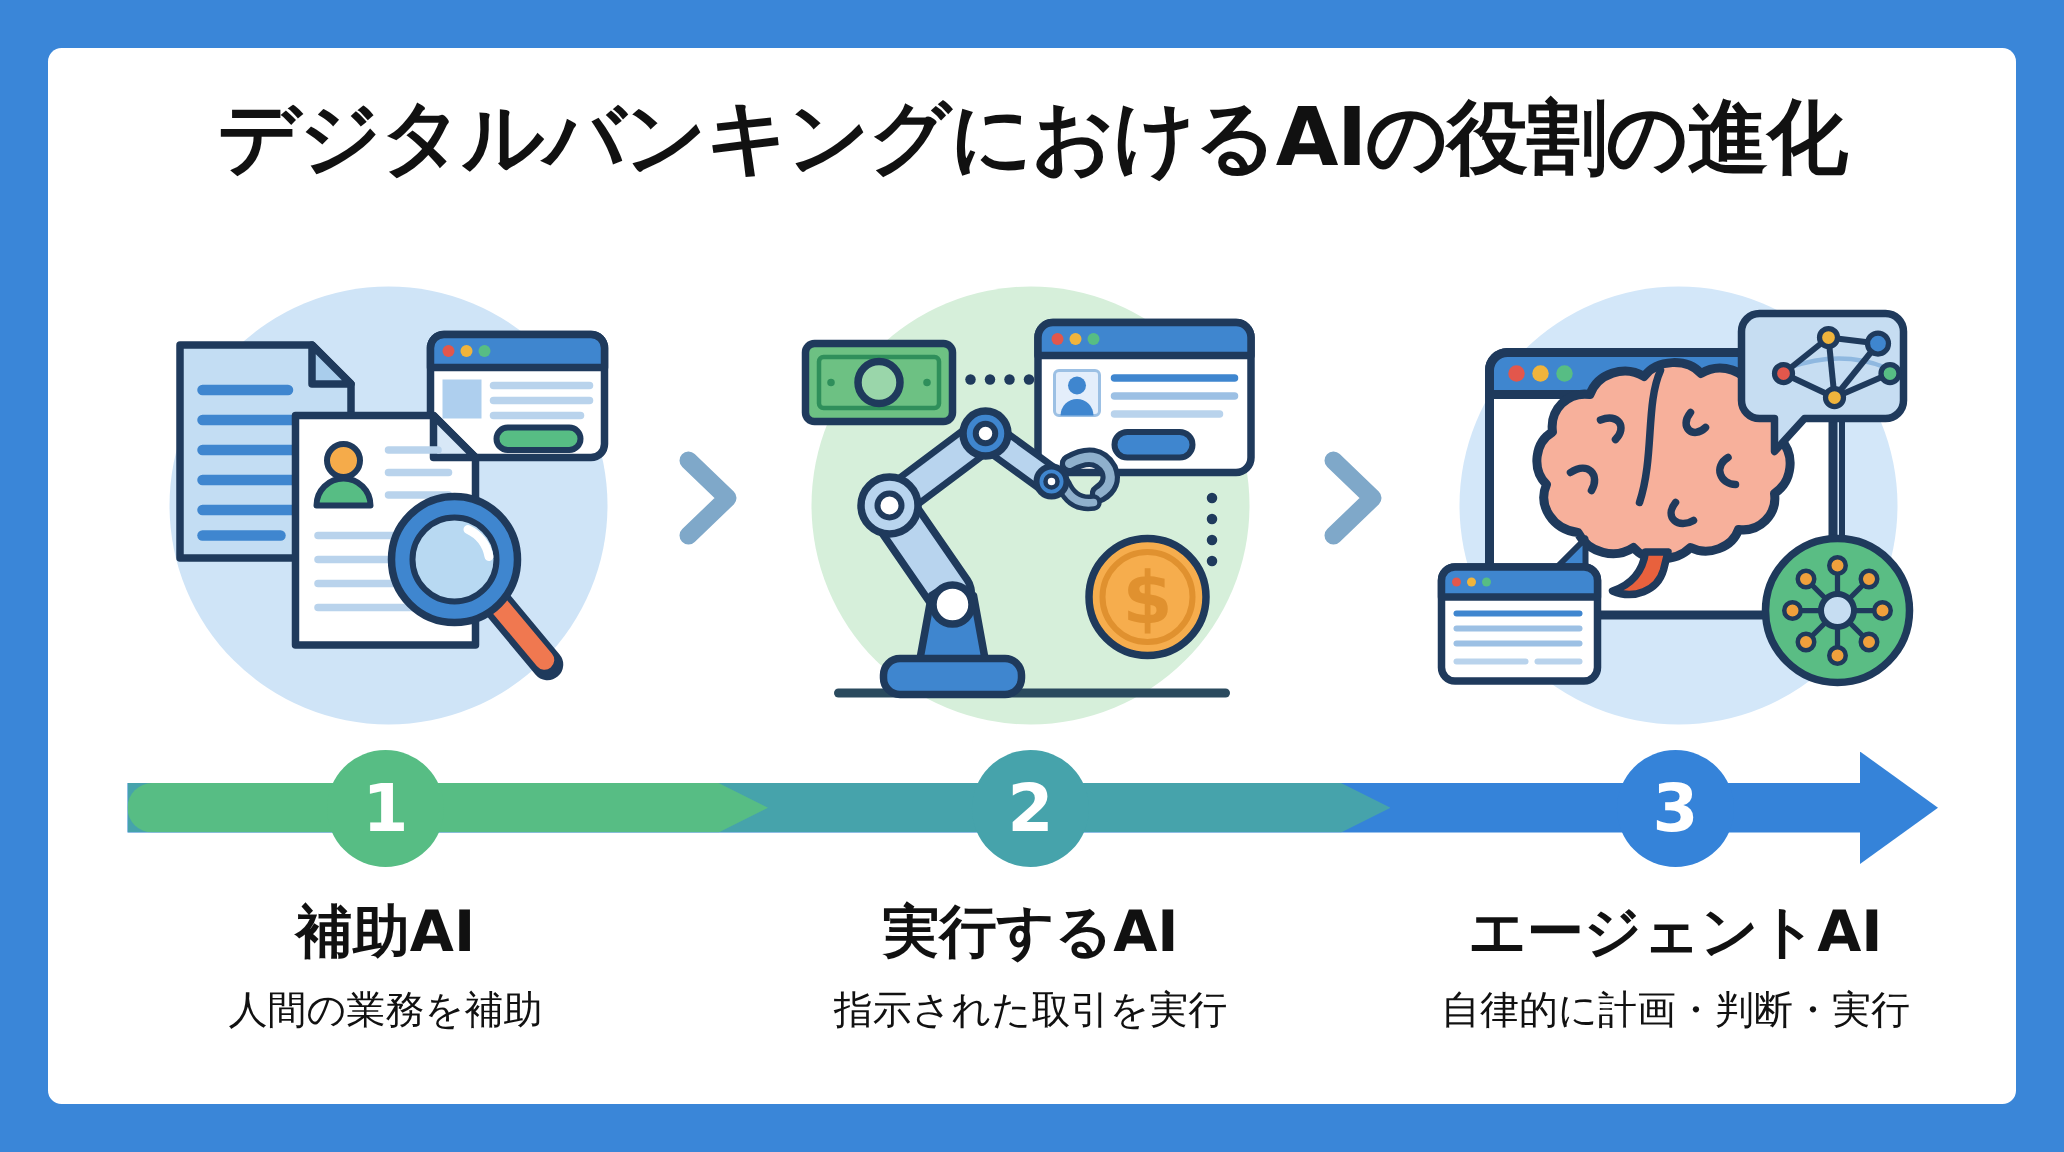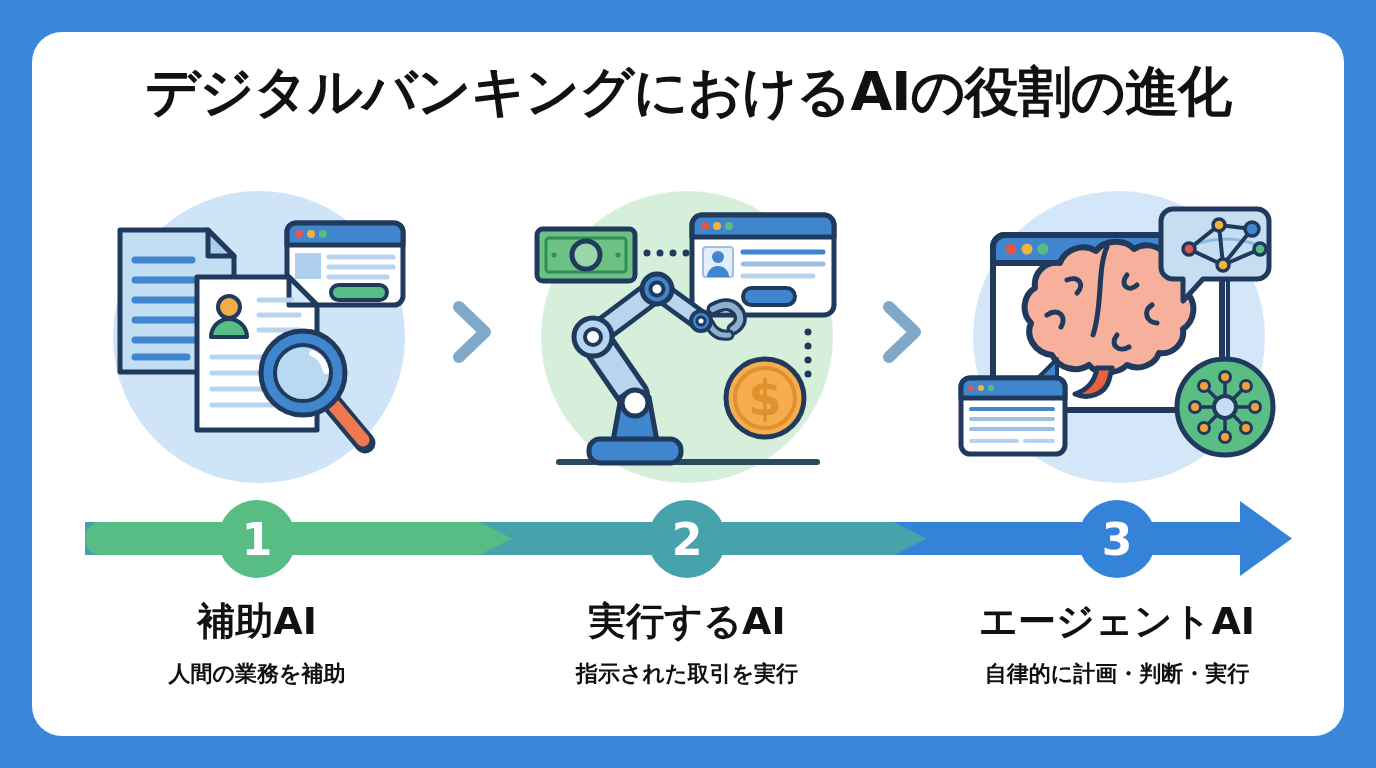--- a/index.html
+++ b/index.html
@@ -1,18 +1,18 @@
 <!DOCTYPE html>
 <html style="--frame-blue: #3a86d8; --card-bg: #ffffff; --ink-navy: #1f3a5c; --step1-green: #57bd84; --step2-teal: #46a3ab; --step3-blue: #3583d9; --chevron-blue-gray: #7fa8c9; --text-black: #111111;"><head>
 <meta charset="utf-8">
 <style>
   html,body{width:1376px;height:768px;margin:0;overflow:hidden;
     font-family:"DejaVu Sans","Liberation Sans",sans-serif;}
   body{background:var(--frame-blue,#3a86d8);position:relative;}
-  .card{position:absolute;inset:32px;background:var(--card-bg,#fff);border-radius:30px;}
+  .card{position:absolute;inset:32px;background:var(--card-bg,#fff);border-radius:9px;}
   .title{position:absolute;top:28px;left:0;right:0;margin:0;text-align:center;
     font-size:54px;line-height:1.2;font-weight:900;color:var(--text-black,#111);
     letter-spacing:-1px;}
   .illus{position:absolute;top:153px;width:340px;height:300px;}
   .illus-1{left:55px}.illus-2{left:485px}.illus-3{left:915px}
   .sep{position:absolute;top:267px;width:46px;height:66px;}
   .sep-1{left:417px}.sep-2{left:847px}
   .timeline{position:absolute;top:440px;left:0;width:1312px;height:135px;}
   .seg{position:absolute;top:50px;height:33px;left:53px;}
   .seg-blue{width:1157px;background:var(--step3-blue,#3583d9);}
@@ -24,21 +24,21 @@
     background:var(--step3-blue,#3583d9);clip-path:polygon(0 0,100% 50%,0 100%);}
   .step{position:absolute;top:28px;width:78px;height:78px;border-radius:50%;
     display:flex;align-items:center;justify-content:center;
     color:#fff;font-size:44px;font-weight:800;}
   .step-1{left:186px;background:var(--step1-green,#57bd84);}
   .step-2{left:616px;background:var(--step2-teal,#46a3ab);}
   .step-3{left:1046px;background:var(--step3-blue,#3583d9);}
   .label{position:absolute;top:565px;width:400px;text-align:center;color:var(--text-black,#111);}
   .label-1{left:25px}.label-2{left:455px}.label-3{left:885px}
   .label h2{margin:0;font-size:38px;line-height:48px;font-weight:700;}
-  .label p{margin:10px 0 0;font-size:22px;line-height:38px;font-weight:700;}
+  .label p{margin:10px 0 0;font-size:26px;line-height:38px;font-weight:400;}
 </style>
 </head>
 <body>
 
 <div class="card">
 
   <h1 class="title">デジタルバンキングにおけるAIの役割の進化</h1>
 
   <div class="illus illus-1">
     <svg viewBox="0 0 340 300" width="340" height="300">

